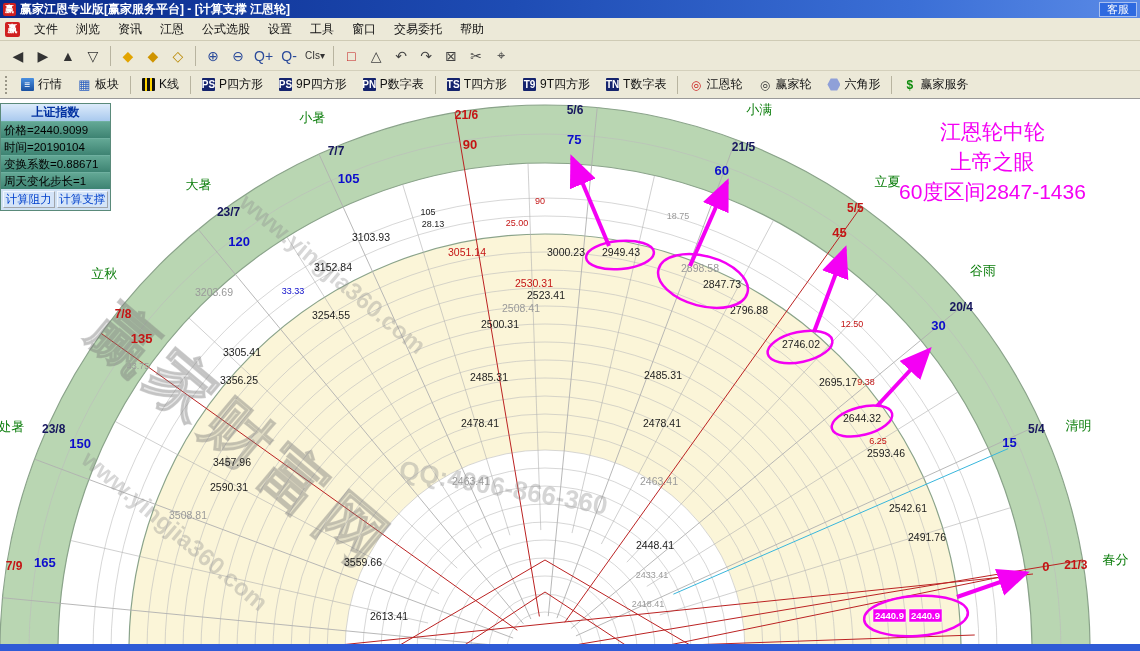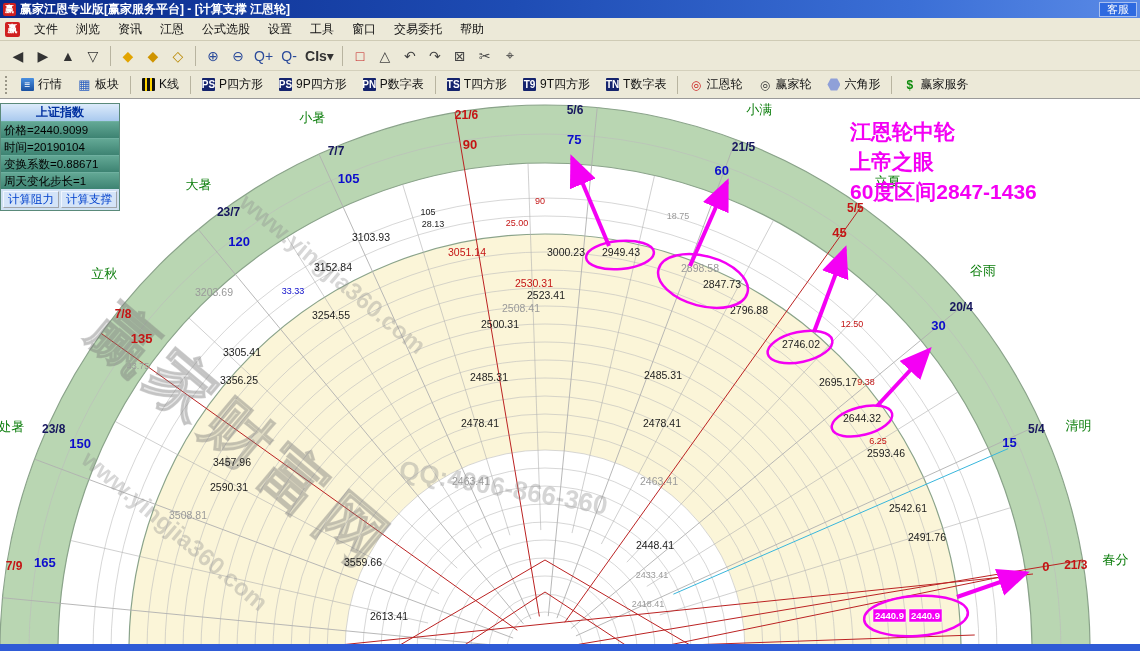--- a/index.html
+++ b/index.html
@@ -44,34 +44,34 @@
   .ti-kline { background:#111 linear-gradient(90deg,transparent 20%,#ffd400 20% 40%,transparent 40% 60%,#ffd400 60% 80%,transparent 80%); }
   .ti-ring { font-size:12px; font-weight:bold; background:none; }
   .ti-hex { background:#8fa0d8; clip-path:polygon(25% 3%,75% 3%,100% 50%,75% 97%,25% 97%,0 50%); }
   .ti-dollar { color:#0a8a0a; font-size:12px; background:none; }
 
   
   .chart-area { position:relative; height:545px; background:#fff; overflow:hidden; }
   .chart-area svg { position:absolute; left:0; top:0; }
 
   
-  .info-panel { position:absolute; left:0; top:4px; width:120px; border:1px solid #5a8a7a;
+  .info-panel { position:absolute; left:0; top:4px; width:111px; border:1px solid #5a8a7a;
     font-size:11.5px; z-index:5; background:#fff; }
   .ip-header { height:17px; background:linear-gradient(#dcebfb,#a9c9ee); color:#0030a0;
     font-weight:bold; font-size:12px; display:flex; align-items:center; justify-content:center; }
   .ip-row { height:17px; background:linear-gradient(180deg,#63a895,#3d8372); color:#000;
     display:flex; align-items:center; padding-left:3px; border-top:1px solid #6fb0a0;
     white-space:nowrap; overflow:hidden; }
   .ip-buttons { display:flex; gap:2px; padding:2px; background:#cfe0f2; }
   .ip-btn { flex:1; height:17px; background:#d4e4f8; border:1px outset #f0f6ff; color:#0040cc;
     font-size:11.5px; display:flex; align-items:center; justify-content:center; cursor:pointer; }
 
   
-  .annotation { position:absolute; left:850px; top:18px; width:285px; 
-    color:#f400f4; font-weight:bold; z-index:4; }
+  .annotation { position:absolute; left:850px; top:18px; width:285px; text-align:center;
+    color:#f400f4; font-weight:normal; z-index:4; }
   .annotation span { display:block; font-size:21px; line-height:30px; }
 
   
   .bottom-strip { height:7px; background:#2f5bd6; }
 </style>
 </head>
 <body>
 
 <div class="titlebar">
   <span class="app-icon">赢</span>
@@ -101,21 +101,21 @@
     <span class="tb1-btn">▽</span>
     <div class="tb1-sep"></div>
     <span class="tb1-btn" style="color: rgb(226, 164, 0);">◆</span>
     <span class="tb1-btn" style="color: rgb(207, 148, 0);">◆</span>
     <span class="tb1-btn" style="color: rgb(185, 136, 0);">◇</span>
     <div class="tb1-sep"></div>
     <span class="tb1-btn" style="color: rgb(42, 74, 154);">⊕</span>
     <span class="tb1-btn" style="color: rgb(42, 74, 154);">⊖</span>
     <span class="tb1-btn" style="color: rgb(42, 74, 154);">Q+</span>
     <span class="tb1-btn" style="color: rgb(42, 74, 154);">Q-</span>
-    <span class="tb1-btn" style="font-size: 14px; font-weight: bold;">CIs▾</span>
+    <span class="tb1-btn" style="font-size: 10px;">CIs▾</span>
     <div class="tb1-sep"></div>
     <span class="tb1-btn" style="color: rgb(196, 32, 32);">□</span>
     <span class="tb1-btn" style="color: rgb(68, 68, 68);">△</span>
     <span class="tb1-btn" style="color: rgb(68, 68, 68);">↶</span>
     <span class="tb1-btn" style="color: rgb(68, 68, 68);">↷</span>
     <span class="tb1-btn" style="color: rgb(68, 68, 68);">⊠</span>
     <span class="tb1-btn" style="color: rgb(68, 68, 68);">✂</span>
     <span class="tb1-btn" style="color: rgb(68, 68, 68);">⌖</span>
   </div>
 

